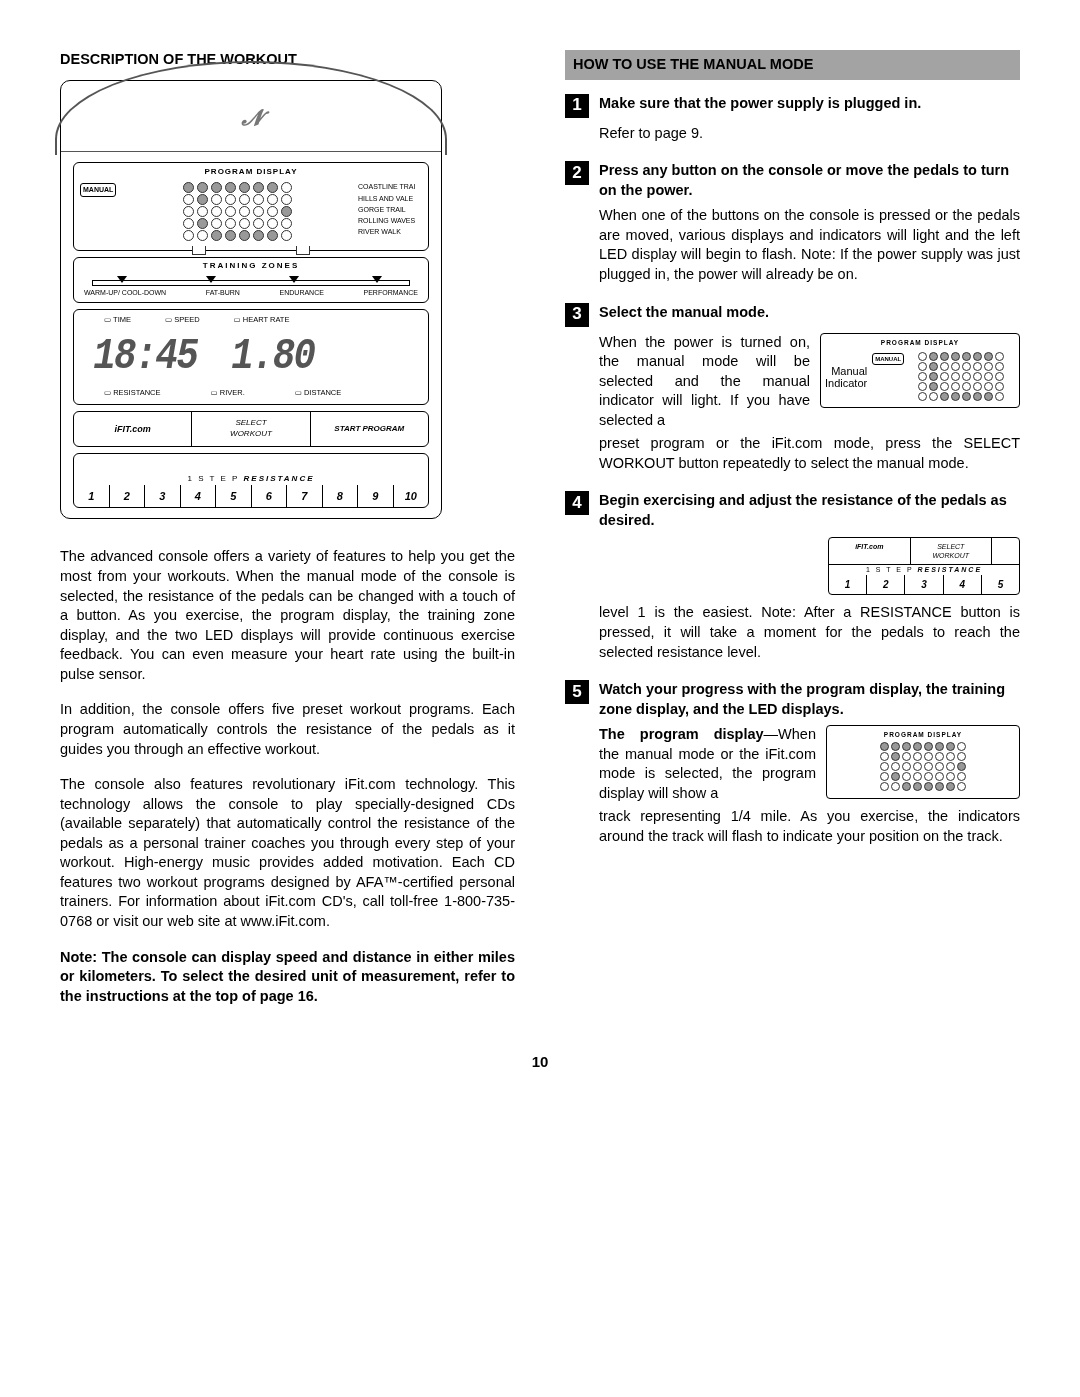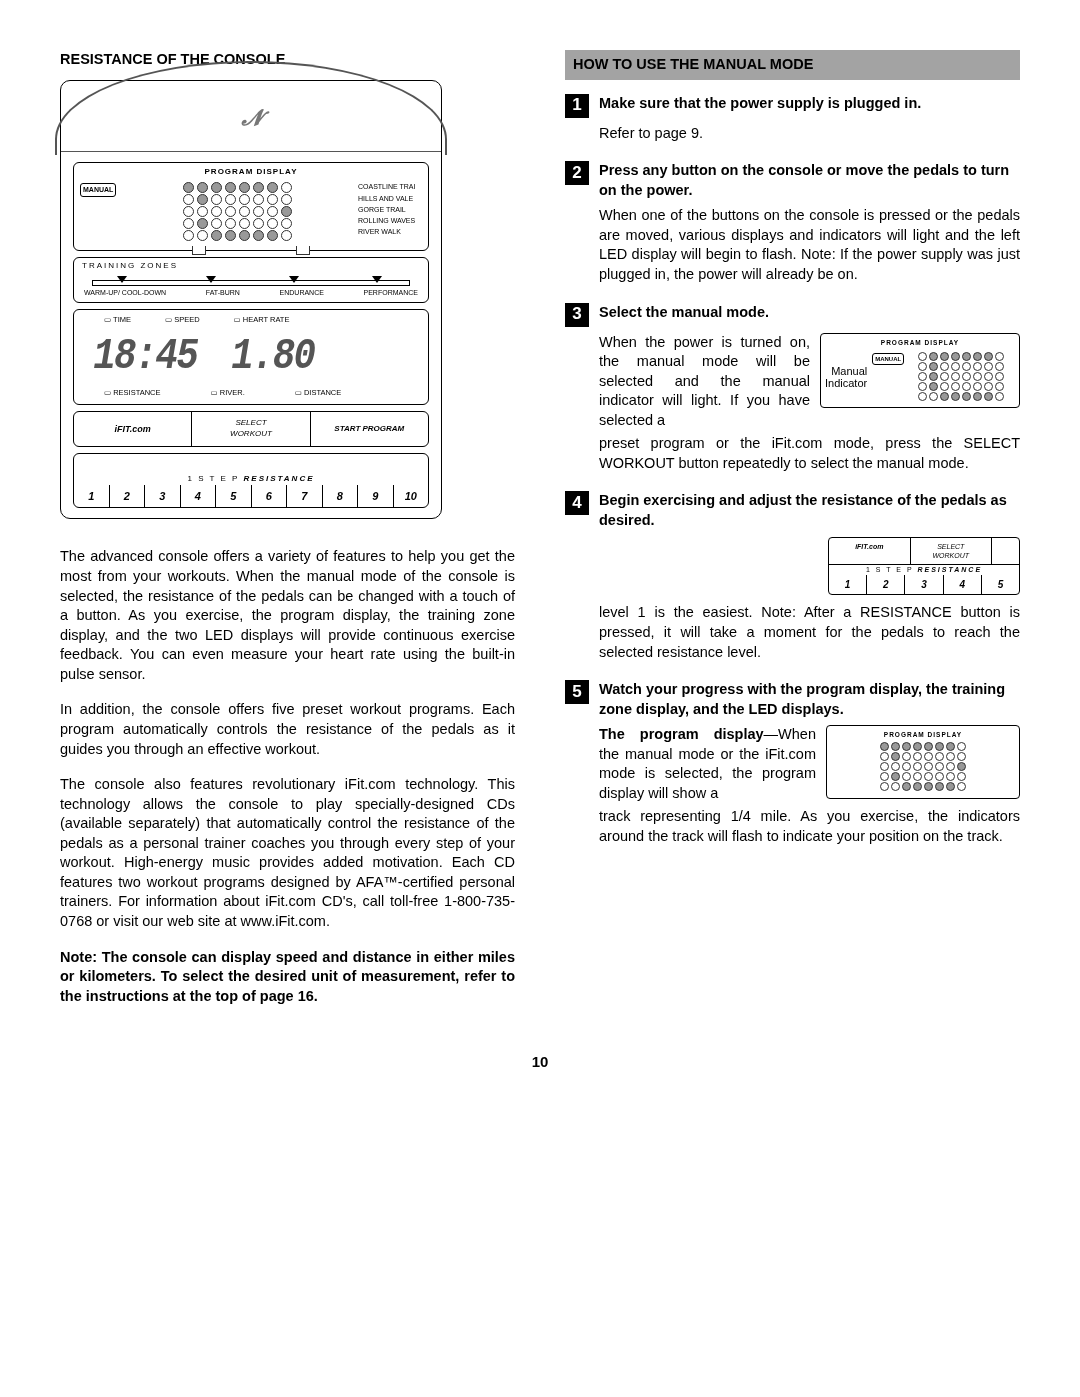--- a/index.html
+++ b/index.html
@@ -178,22 +178,23 @@
     background: #fff;
   }
 
   .tz-box {
     margin: 4px 12px 6px 12px;
     border: 1px solid #000;
     border-radius: 6px;
     padding: 3px 8px 4px 8px;
   }
   .tz-title {
+    text-align: center;
     font-size: 8px;
-    font-weight: normal;
+    font-weight: bold;
     letter-spacing: 2px;
   }
   .tz-bar-wrap {
     position: relative;
     height: 14px;
     margin: 2px 10px 0 10px;
   }
   .tz-bar {
     position: absolute;
     top: 6px; left: 0; right: 0;
@@ -347,21 +348,21 @@
     width: 180px;
     padding: 3px 6px 6px 6px;
   }
 </style>
 </head>
 <body>
 
 <div class="columns">
 
   <div class="col">
-    <div class="section-header">RESISTANCE OF THE CONSOLE</div>
+    <div class="section-header">DESCRIPTION OF THE WORKOUT</div>
 
     <div class="console-fig">
       <div class="console-top">
         <div class="console-arc"></div>
         <div class="logo">𝓝</div>
       </div>
 
       <div class="pd-box">
         <div class="pd-title">PROGRAM DISPLAY</div>
         <div class="pd-grid">

